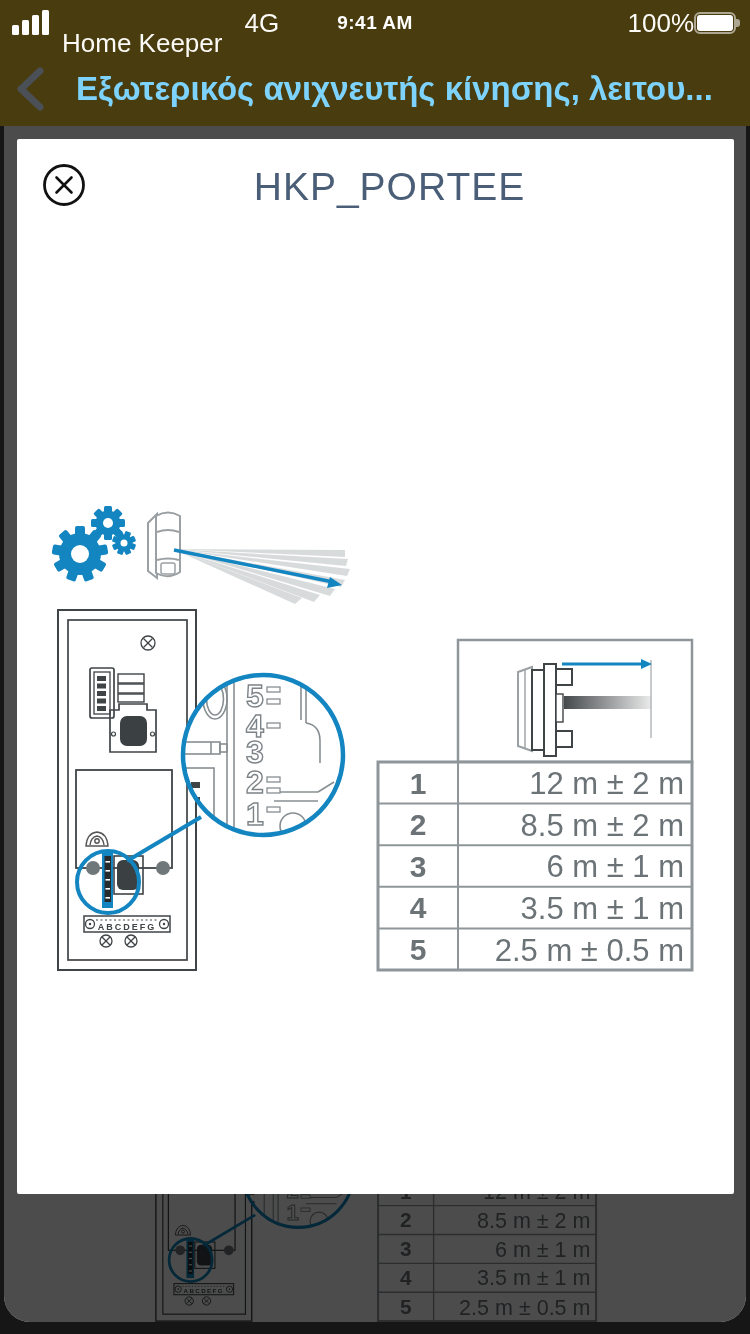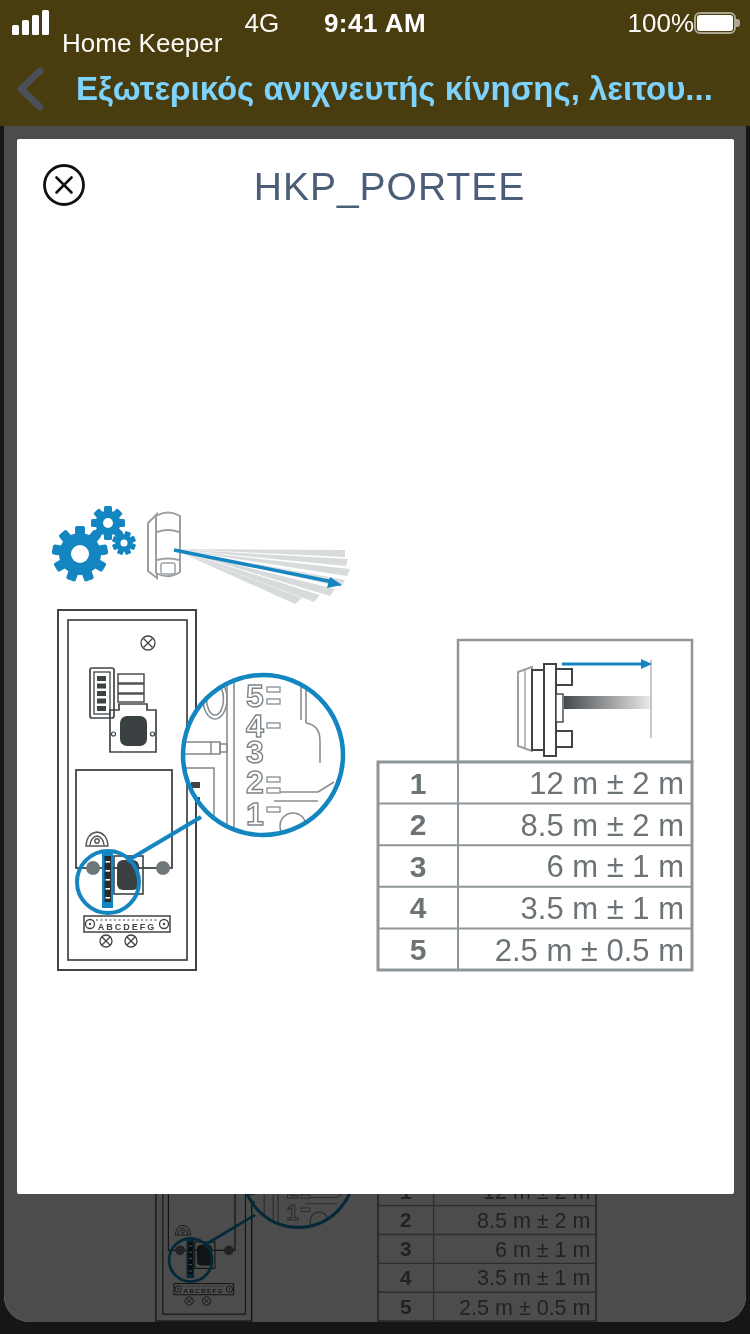--- a/index.html
+++ b/index.html
@@ -15,21 +15,21 @@
   .bg-diagram { position:absolute; left:139px; top:974px; width:459px; height:361px; }
   .scrim { position:absolute; inset:0; background:rgba(0,0,0,0.70); }
 
   
   .app-header { position:absolute; left:0; top:0; width:750px; height:126px; background:#493c0f; z-index:5; }
   .status-bar { position:absolute; left:0; top:0; width:750px; height:46px; }
   .sb-left { position:absolute; left:12px; top:0; height:46px; display:flex; align-items:center; gap:10px; }
   .sb-carrier { color:#fbfaf6; font-size:26px;margin-top:40px; }
   .sb-network { color:#fbfaf6; font-size:26px; margin-left:12px; }
   .sb-time { position:absolute; left:0; right:0; top:0; height:46px; display:flex; align-items:center; justify-content:center;
-             color:#ffffff; font-size:26px; font-weight:700; letter-spacing:0.5px; }
+             color:#ffffff; font-size:19px; font-weight:700; letter-spacing:0.5px; }
   .sb-right { position:absolute; right:10px; top:0; height:46px; display:flex; align-items:center; }
   .sb-batt-pct { color:#fbfaf6; font-size:26px; }
   .batt { position:relative; width:46px; height:22px; }
   .batt-body { position:absolute; left:0; top:0; width:42px; height:22px; border:2px solid rgba(255,255,255,0.55); border-radius:6px; }
   .batt-fill { position:absolute; left:3px; top:3px; width:36px; height:16px; background:#ffffff; border-radius:3px; }
   .batt-nub { position:absolute; right:0; top:7px; width:4px; height:8px; background:rgba(255,255,255,0.55); border-radius:0 3px 3px 0; }
 
   .nav-bar { position:absolute; left:0; top:52px; width:750px; height:74px; }
   .nav-back { position:absolute; left:10px; top:14px; width:40px; height:48px; background:transparent; border:none; cursor:pointer; }
   .nav-title { position:absolute; left:76px; top:12px; width:650px; height:50px; line-height:50px;

